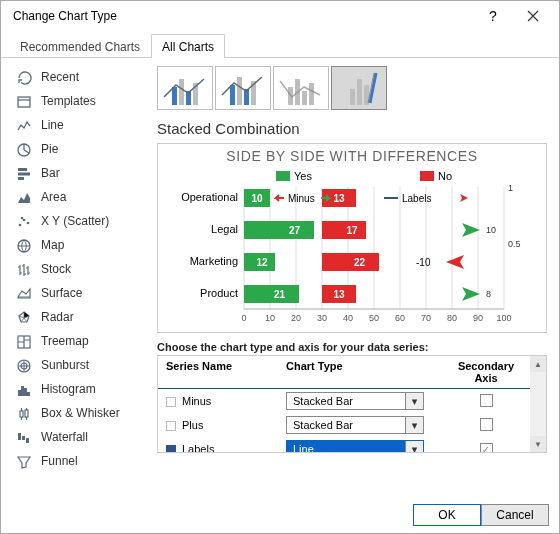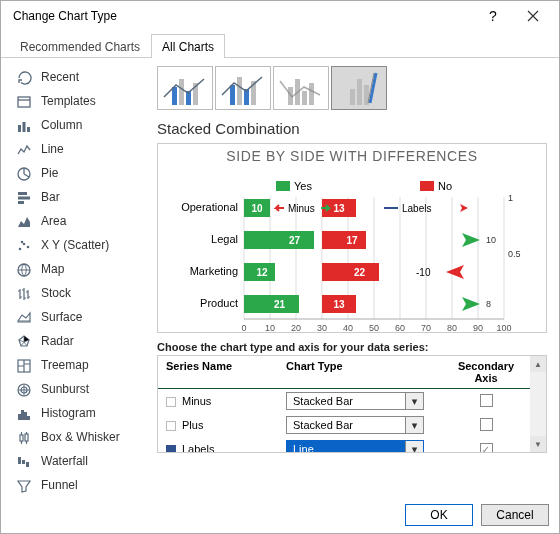--- a/index.html
+++ b/index.html
@@ -109,21 +109,21 @@
     height: 190px;
     margin-bottom: 6px;
     padding: 4px 8px 0;
     position: relative;
   }
   .preview .chart-title {
     text-align: center;
     font-size: 14px;
     color: #666;
     letter-spacing: 0.6px;
-    margin-bottom: 15px;
+    margin-bottom: 5px;
   }
   .preview svg { display: block; }
   .series-label {
     font-size: 11px;
     color: #222;
     margin: 2px 0 2px;
     font-weight: bold;
   }
   
   .grid {
@@ -184,21 +184,20 @@
     display: flex; flex-direction: column;
   }
   .scroll .btn { height: 16px; background:#e8e8e8; display:flex; align-items:center; justify-content:center; font-size:8px; color:#666;}
   .scroll .track { flex:1; }
   
   .footer {
     height: 38px;
     display: flex;
     justify-content: flex-end;
     align-items: center;
-    gap: 8px;
     padding: 0 10px;
     text-align: right;
   }
   .footer .btn {
     min-width: 68px; height: 22px;
     border: 1px solid #888;
     background: #e8e8e8;
     display: flex; align-items: center; justify-content: center;
     font-size: 12px;
   }
@@ -235,30 +234,20 @@
         <span>Recent</span>
       </div>
     <div class="si">
         <span class="ic">
           <svg width="16" height="16" viewBox="0 0 16 16">
             <rect x="2" y="3" width="12" height="10" fill="none" stroke="#5a6b7d" stroke-width="1.3"></rect>
             <path d="M2 6h12" stroke="#5a6b7d" stroke-width="1.3"></path>
           </svg>
         </span>
         <span>Templates</span>
-      </div>
-    <div class="si">
-        <span class="ic">
-          <svg width="16" height="16" viewBox="0 0 16 16">
-            <rect x="2" y="7" width="3" height="7" fill="#5a6b7d"></rect>
-            <rect x="6.5" y="4" width="3" height="10" fill="#5a6b7d"></rect>
-            <rect x="11" y="9" width="3" height="5" fill="#5a6b7d"></rect>
-          </svg>
-        </span>
-        <span>Column</span>
       </div>
     <div class="si">
         <span class="ic">
           <svg width="16" height="16" viewBox="0 0 16 16">
             <path d="M2 12l3-5 3 3 3-6 3 4" fill="none" stroke="#5a6b7d" stroke-width="1.3"></path>
           </svg>
         </span>
         <span>Line</span>
       </div>
     <div class="si">

